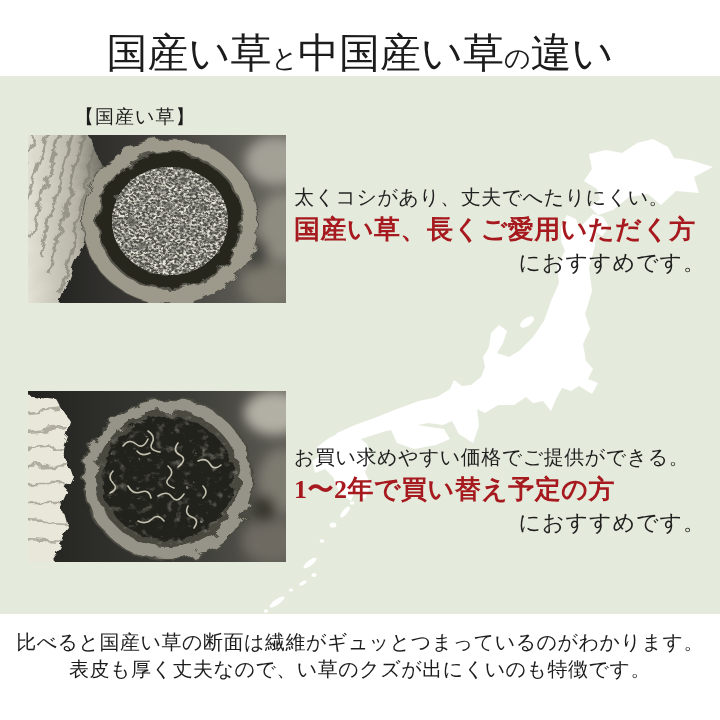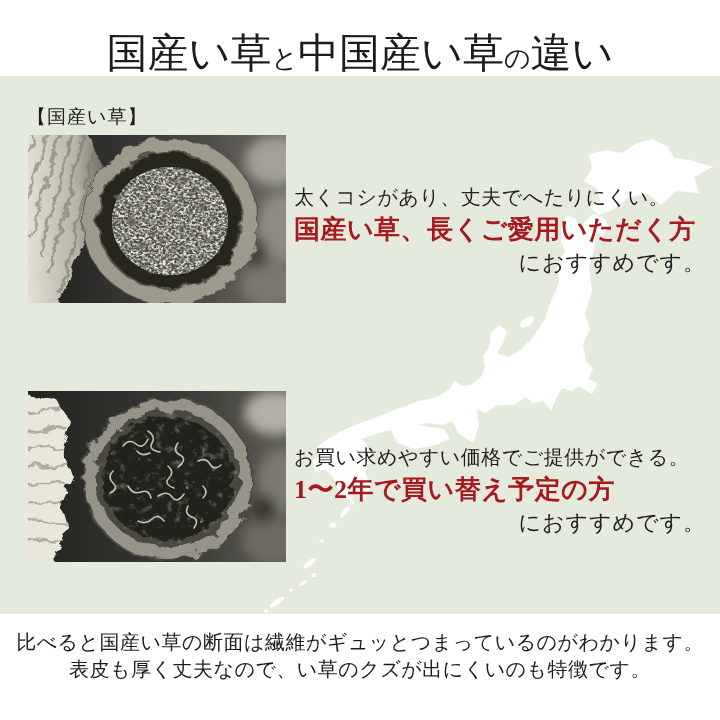--- a/index.html
+++ b/index.html
@@ -11,21 +11,21 @@
   .page-title{
     position:absolute;top:8px;left:0;width:720px;text-align:center;
     font-size:41px;letter-spacing:0px;color:#1c1c1c;white-space:nowrap;line-height:62px;margin-top:14px;
   }
   .page-title .particle{font-size:26px;}
   
   .green-band{position:absolute;top:76px;left:0;width:720px;height:538px;background:#e5ebdc;}
   .map-svg{position:absolute;top:0;left:0;width:720px;height:720px;pointer-events:none;}
   
   .img-label{position:absolute;left:27px;font-size:19px;letter-spacing:1px;color:#1c1c1c;white-space:nowrap;}
-  .label-domestic{top:104px;}
+  .label-domestic{top:104px;margin-left:48px;}
   .label-chinese{top:360px;}
   .photo{position:absolute;left:28px;width:258px;overflow:hidden;background:#2b2b28;}
   .photo svg{display:block;width:100%;height:100%;}
   .photo-domestic{top:135px;height:168px;}
   .photo-chinese{top:391px;height:171px;}
   
   .copy{position:absolute;left:294px;width:416px;}
   .copy-domestic{top:184px;}
   .copy-chinese{top:444px;}
   .copy .plain{font-size:20px;line-height:26px;letter-spacing:0.5px;color:#1f1f1f;white-space:nowrap;}

